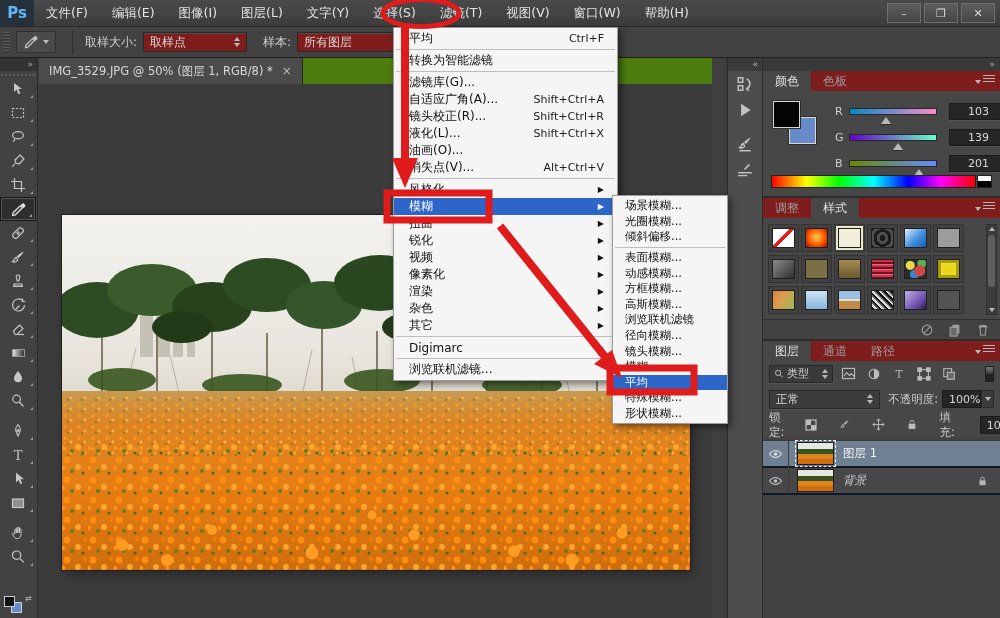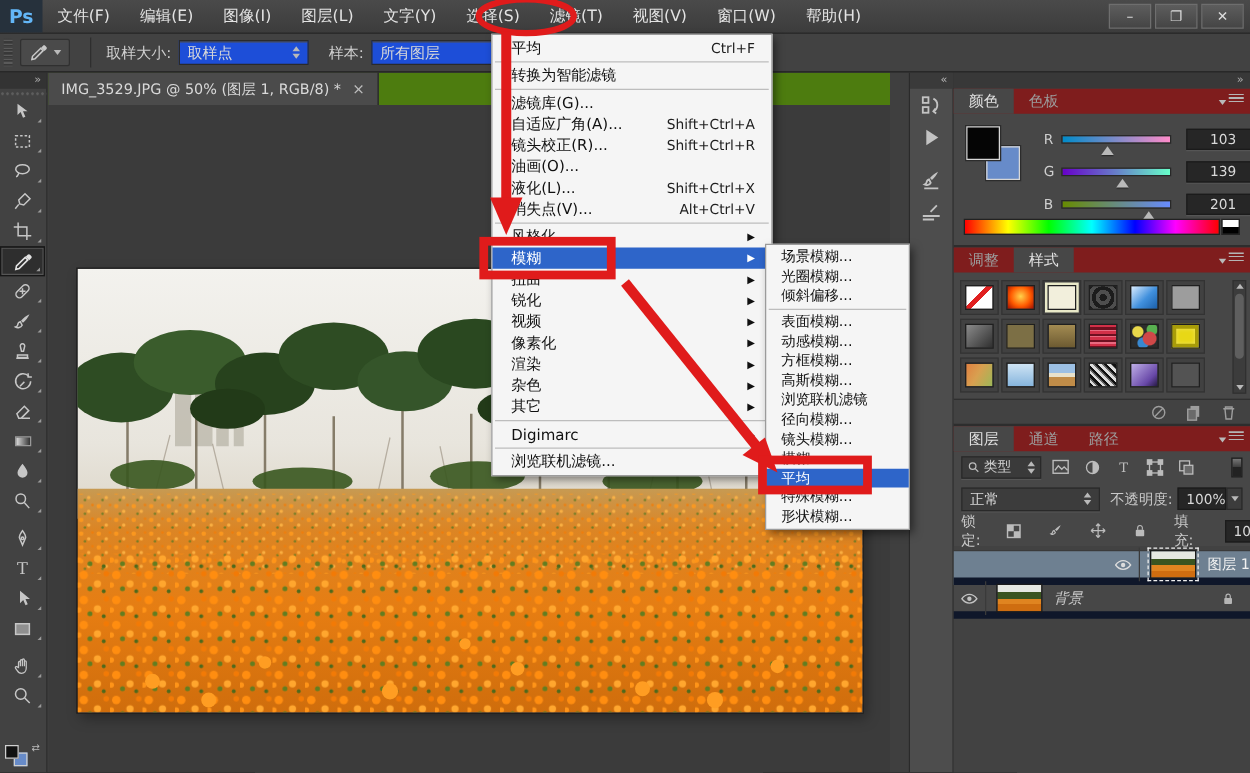--- a/index.html
+++ b/index.html
@@ -23,21 +23,21 @@
   
   .optbar { position:absolute; left:0; top:27px; right:0; height:31px;
     background:#424242; border-bottom:1px solid #202020; display:flex;
     align-items:center; color:#cfcfcf; font-size:12px; z-index:4; }
   .grip { width:7px; height:22px; margin:0 6px 0 3px;
     background:repeating-linear-gradient(#424242 0 1px,#5a5a5a 1px 2px,#383838 2px 3px); }
   .tool-chip { display:flex; align-items:center; gap:4px; padding:2px 6px;
     border:1px solid #303030; background:#4a4a4a; border-radius:2px; margin-right:8px; }
   .vline { width:1px; height:24px; background:#2e2e2e; margin:0 8px; }
   .optlabel { margin:0 6px 0 4px; }
-  .dropbox { height:20px; background:#1d4ed8; border:1px solid #2a2a2a;
+  .dropbox { height:20px; background:#7f1d1d; border:1px solid #2a2a2a;
     box-shadow:inset 0 1px 0 #4e4e4e; display:flex; align-items:center;
     padding:0 6px; color:#d8d8d8; }
   .stepper { margin-left:auto; display:flex; flex-direction:column; gap:2px; padding-left:8px; }
   .tri-up { width:0; height:0; border-left:3.5px solid transparent; border-right:3.5px solid transparent; border-bottom:4px solid #b9b9b9; }
   .tri-dn { width:0; height:0; border-left:3.5px solid transparent; border-right:3.5px solid transparent; border-top:4px solid #b9b9b9; }
   
   .toolbar { position:absolute; left:0; top:58px; width:38px; bottom:0;
     background:#424242; border-right:1px solid #2c2c2c; z-index:3; }
   .tb-head { height:13px; background:#333; color:#a9a9a9; font-size:9px;
     text-align:right; padding-right:4px; line-height:13px; }
@@ -136,21 +136,21 @@
   .blendrow { height:26px; padding:0 6px; }
   .blendbox { width:134px; height:19px; background:#3c3c3c; border:1px solid #292929;
     box-shadow:0 1px 0 #565656; display:flex; align-items:center; padding:0 6px; font-size:11.5px; color:#d8d8d8; }
   .oplab { margin-left:8px; white-space:nowrap; }
   .valbox { margin-left:4px; width:42px; height:18px; background:#262626; border:1px solid #1b1b1b;
     color:#d8d8d8; font-size:11px; padding:2px 0 0 6px; }
   .dropbtn { width:15px; height:18px; background:#3c3c3c; border:1px solid #292929;
     display:flex; align-items:center; justify-content:center; }
   .lockrow { height:25px; padding:0 6px;gap:21px; }
   .lockrow .lico { width:21px; }
-  .layeritem { height:27px; border-bottom:6px solid #0f172a;justify-content:flex-end; }
+  .layeritem { height:27px; border-bottom:2px solid #0f172a; }
   .layeritem.sel { background:#6e8091; color:#f2f2f2; }
   .eyebox { width:26px; height:27px; border-right:1px solid #3a3a3a; display:flex; align-items:center; justify-content:center; }
   .thumb { width:37px; height:23px; margin:0 9px 0 8px;
     background:linear-gradient(180deg,#e6e8e2 0 28%,#3a5420 28% 52%,#e08420 52% 74%,#cf6d10 74%); border:1px solid #1c1c1c; }
   .thumb.seled { outline:1px dashed #f2f2f2; outline-offset:1px; }
   .lname { font-size:11.5px; }
   .lockmini { margin-left:auto; margin-right:12px; }
   
   .menu { position:absolute; left:393px; top:27px; width:225px;
     background:#f5f5f5; border:1px solid #9b9b9b; box-shadow:3px 3px 7px rgba(0,0,0,.5);
@@ -741,25 +741,25 @@
       </div>
     <div class="mi">
         <span>自适应广角(A)...</span>
         <span class="sc">Shift+Ctrl+A</span>
       </div>
     <div class="mi">
         <span>镜头校正(R)...</span>
         <span class="sc">Shift+Ctrl+R</span>
       </div>
     <div class="mi">
-        <span>油画(O)...</span>
-      </div>
-    <div class="mi">
         <span>液化(L)...</span>
         <span class="sc">Shift+Ctrl+X</span>
+      </div>
+    <div class="mi">
+        <span>油画(O)...</span>
       </div>
     <div class="mi">
         <span>消失点(V)...</span>
         <span class="sc">Alt+Ctrl+V</span>
       </div>
     <div class="msep"></div>
     <div class="mi">
         <span>风格化</span>
         <span class="arr">▶</span>
       </div>

